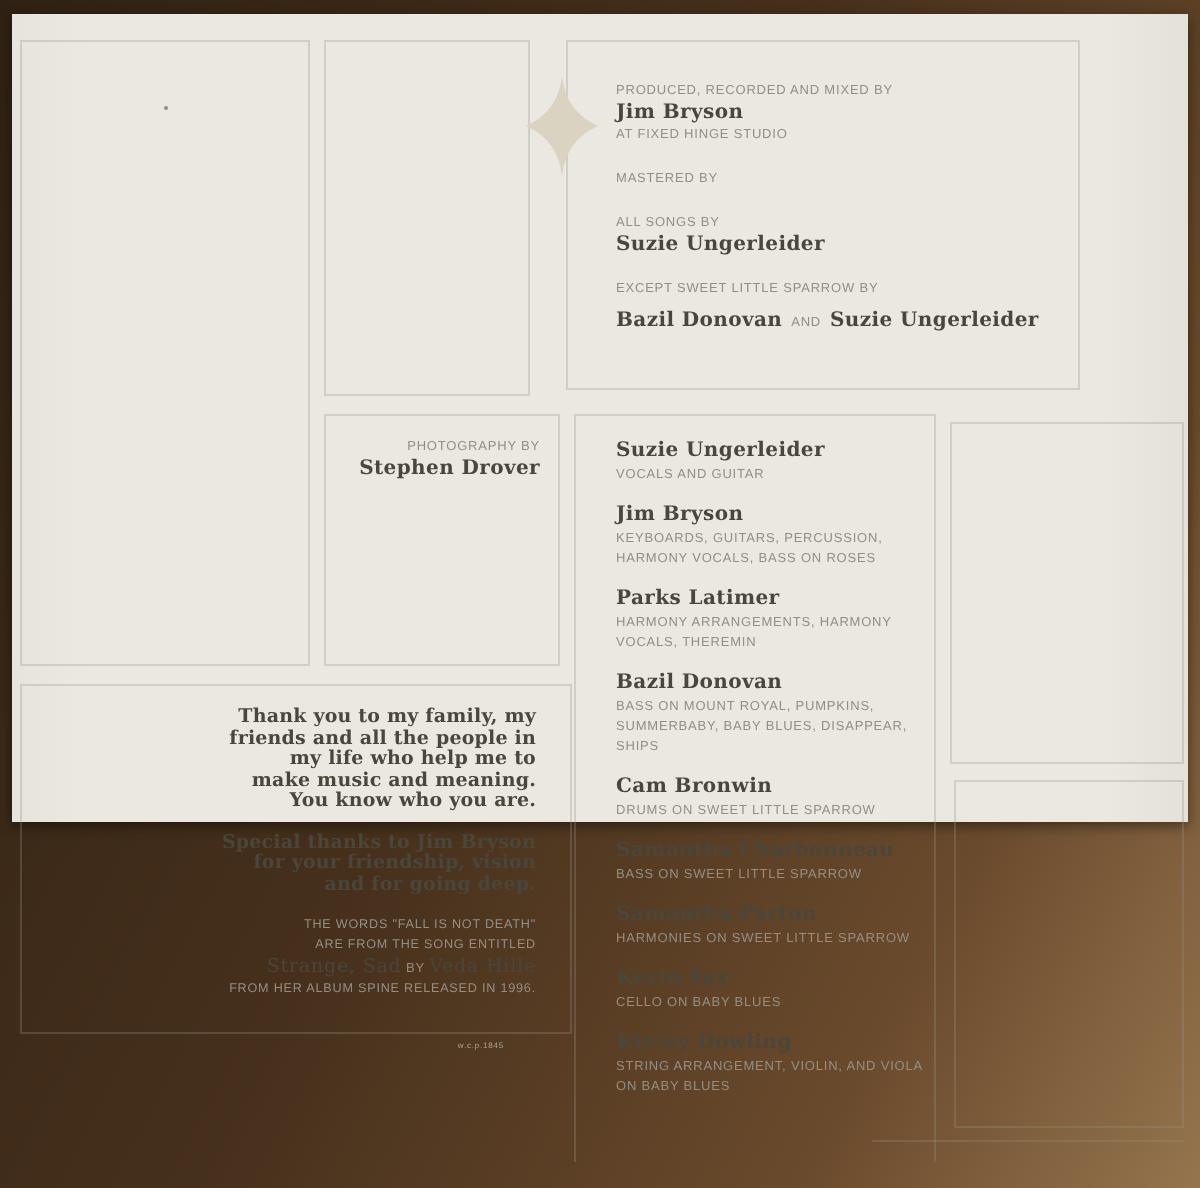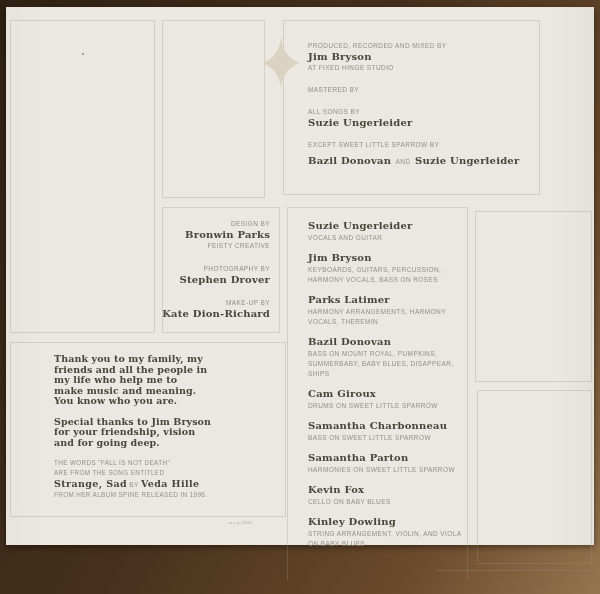--- a/index.html
+++ b/index.html
@@ -2,21 +2,21 @@
 <html style="--paper: #eae8e1; --line: rgba(151,146,131,0.30); --ink: #4b463c; --muted: #928f86; --sparkle: #dbd3c1; --wood_dark: #2f2113; --wood_light: #95754e;"><head>
 <meta charset="utf-8">
 <style>
   html,body{margin:0;padding:0;background:#222;}
   .scene{
     position:relative;width:600px;height:594px;overflow:hidden;
     background:linear-gradient(118deg, var(--wood_dark,#2f2113) 0%, #46301c 45%, #6a4a2c 78%, var(--wood_light,#95754e) 100%);
     font-family:"Liberation Sans",sans-serif;
   }
   .paper{
-    position:absolute;left:6px;top:7px;width:588px;height:538px;
+    position:absolute;left:6px;top:7px;width:588px;height:404px;
     background:linear-gradient(90deg,#e6e4dd 0%, var(--paper,#eae8e1) 6%, var(--paper,#eae8e1) 93%, #e3e1d9 100%);
     box-shadow:0 2px 6px rgba(0,0,0,.45);
   }
   .panel{position:absolute;border:1px solid var(--line,rgba(151,146,131,.28));}
   .p1{left:4px;top:13px;width:143px;height:311px;}
   .p2{left:156px;top:13px;width:101px;height:176px;}
   .p3{left:277px;top:13px;width:255px;height:173px;}
   .p4{left:156px;top:200px;width:116px;height:124px;}
   .p5{left:281px;top:200px;width:179px;height:373px;border-bottom:none;}
   .p6{left:4px;top:335px;width:274px;height:173px;}
@@ -34,25 +34,25 @@
   .conj{font-size:6.5px;letter-spacing:.4px;color:var(--muted,#928f86);font-family:"Liberation Sans",sans-serif;font-weight:400;}
 
   .design-block{position:absolute;left:130px;top:211px;width:134px;text-align:right;}
   .design-block .cred-entry{margin-bottom:12px;}
 
   .mus-block{position:absolute;left:302px;top:213px;width:165px;}
   .mus-entry{margin-bottom:9px;}
   .mus-name{font-family:"DejaVu Serif",serif;font-weight:700;font-size:10px;line-height:12px;letter-spacing:.2px;color:var(--ink,#4b463c);}
   .mus-roles{font-size:6.5px;letter-spacing:.4px;line-height:10px;color:var(--muted,#928f86);text-transform:uppercase;margin-top:1px;}
 
-  .thanks-block{position:absolute;left:48px;top:347px;width:190px;}
+  .thanks-block{position:absolute;left:72px;top:347px;width:190px;text-align:right;}
   .thanks-para{font-family:"DejaVu Serif",serif;font-weight:700;font-size:9.5px;line-height:10.5px;color:var(--ink,#4b463c);white-space:pre-line;margin:0 0 10px 0;letter-spacing:.1px;}
   .note-line{font-size:6.3px;letter-spacing:.4px;line-height:10px;color:var(--muted,#928f86);}
   .note-song-line{line-height:11px;}
-  .note-serif{font-family:"DejaVu Serif",serif;font-weight:700;font-size:9.5px;color:var(--ink,#4b463c);}
+  .note-serif{font-family:"DejaVu Serif",serif;font-weight:400;font-size:9.5px;color:var(--ink,#4b463c);}
   .tiny-print{position:absolute;left:180px;top:513px;width:66px;text-align:right;font-size:4px;letter-spacing:.4px;color:#aaa79c;}
 </style>
 </head>
 <body>
 
 <div class="scene">
   <div class="paper">
 
     <div class="panel p1"></div>
     <div class="panel p2"></div>
@@ -95,37 +95,27 @@
           <span class="sname">Bazil Donovan</span>
           <span class="conj">AND</span>
           <span class="sname">Suzie Ungerleider</span>
         </div>
       </div>
     </div>
 
     <div class="design-block">
       <div>
 
-          <div class="cred-entry">
-            <div class="caps">DESIGN BY</div>
-            <div class="sname">Bronwin Parks</div>
-            <div class="caps">FEISTY CREATIVE</div>
-          </div>
 
           <div class="cred-entry">
             <div class="caps">PHOTOGRAPHY BY</div>
             <div class="sname">Stephen Drover</div>
 
           </div>
 
-          <div class="cred-entry">
-            <div class="caps">MAKE-UP BY</div>
-            <div class="sname">Kate Dion-Richard</div>
-
-          </div>
         </div>
     </div>
 
     <div class="mus-block">
       <div>
 
           <div class="mus-entry">
             <div class="mus-name">Suzie Ungerleider</div>
             <div class="mus-roles">VOCALS AND GUITAR</div>
           </div>
@@ -140,21 +130,21 @@
             <div class="mus-roles">HARMONY ARRANGEMENTS, HARMONY VOCALS, THEREMIN</div>
           </div>
 
 
           <div class="mus-entry">
             <div class="mus-name">Bazil Donovan</div>
             <div class="mus-roles">BASS ON MOUNT ROYAL, PUMPKINS, SUMMERBABY, BABY BLUES, DISAPPEAR, SHIPS</div>
           </div>
 
           <div class="mus-entry">
-            <div class="mus-name">Cam Giroux</div>
+            <div class="mus-name">Cam Bronwin</div>
             <div class="mus-roles">DRUMS ON SWEET LITTLE SPARROW</div>
           </div>
 
           <div class="mus-entry">
             <div class="mus-name">Samantha Charbonneau</div>
             <div class="mus-roles">BASS ON SWEET LITTLE SPARROW</div>
           </div>
 
           <div class="mus-entry">
             <div class="mus-name">Samantha Parton</div>

